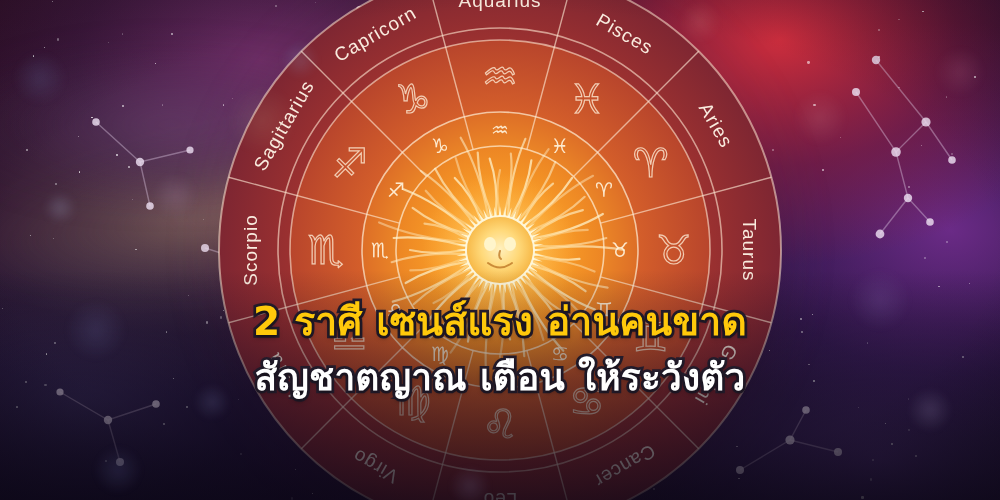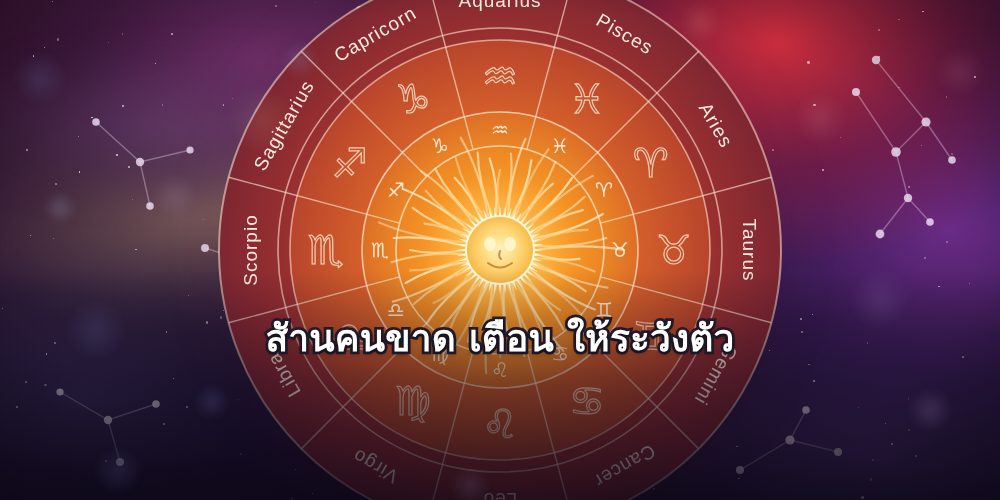--- a/index.html
+++ b/index.html
@@ -591,16 +591,17 @@
       <div class="bokeh" style="left: 794px; top: 92px; width: 52px; height: 52px; background: radial-gradient(circle, rgba(230, 160, 170, 0.14) 0%, rgba(255, 255, 255, 0) 72%);"></div>
       <div class="bokeh" style="left: 680px; top: 2px; width: 40px; height: 40px; background: radial-gradient(circle, rgba(240, 170, 160, 0.15) 0%, rgba(255, 255, 255, 0) 72%);"></div>
       <div class="bokeh" style="left: 44px; top: 192px; width: 32px; height: 32px; background: radial-gradient(circle, rgba(180, 200, 240, 0.2) 0%, rgba(255, 255, 255, 0) 72%);"></div>
       <div class="bokeh" style="left: 194px; top: 384px; width: 36px; height: 36px; background: radial-gradient(circle, rgba(160, 170, 230, 0.15) 0%, rgba(255, 255, 255, 0) 72%);"></div>
       <div class="bokeh" style="left: 936px; top: 48px; width: 48px; height: 48px; background: radial-gradient(circle, rgba(220, 140, 170, 0.14) 0%, rgba(255, 255, 255, 0) 72%);"></div>
       <div class="bokeh" style="left: 450px; top: 466px; width: 40px; height: 40px; background: radial-gradient(circle, rgba(150, 160, 220, 0.14) 0%, rgba(255, 255, 255, 0) 72%);"></div>
     </div>
 
 
   <div class="headline">
-    <div class="hl-line hl-2">สัานคนขาด เตือน ให้ระวังตัว</div>
+    <div class="hl-line hl-1">2 ราศี เซนส์แรง อ่านคนขาด</div>
+    <div class="hl-line hl-2">สัญชาตญาณ เตือน ให้ระวังตัว</div>
   </div>
 
 </div>
 
 </body></html>

